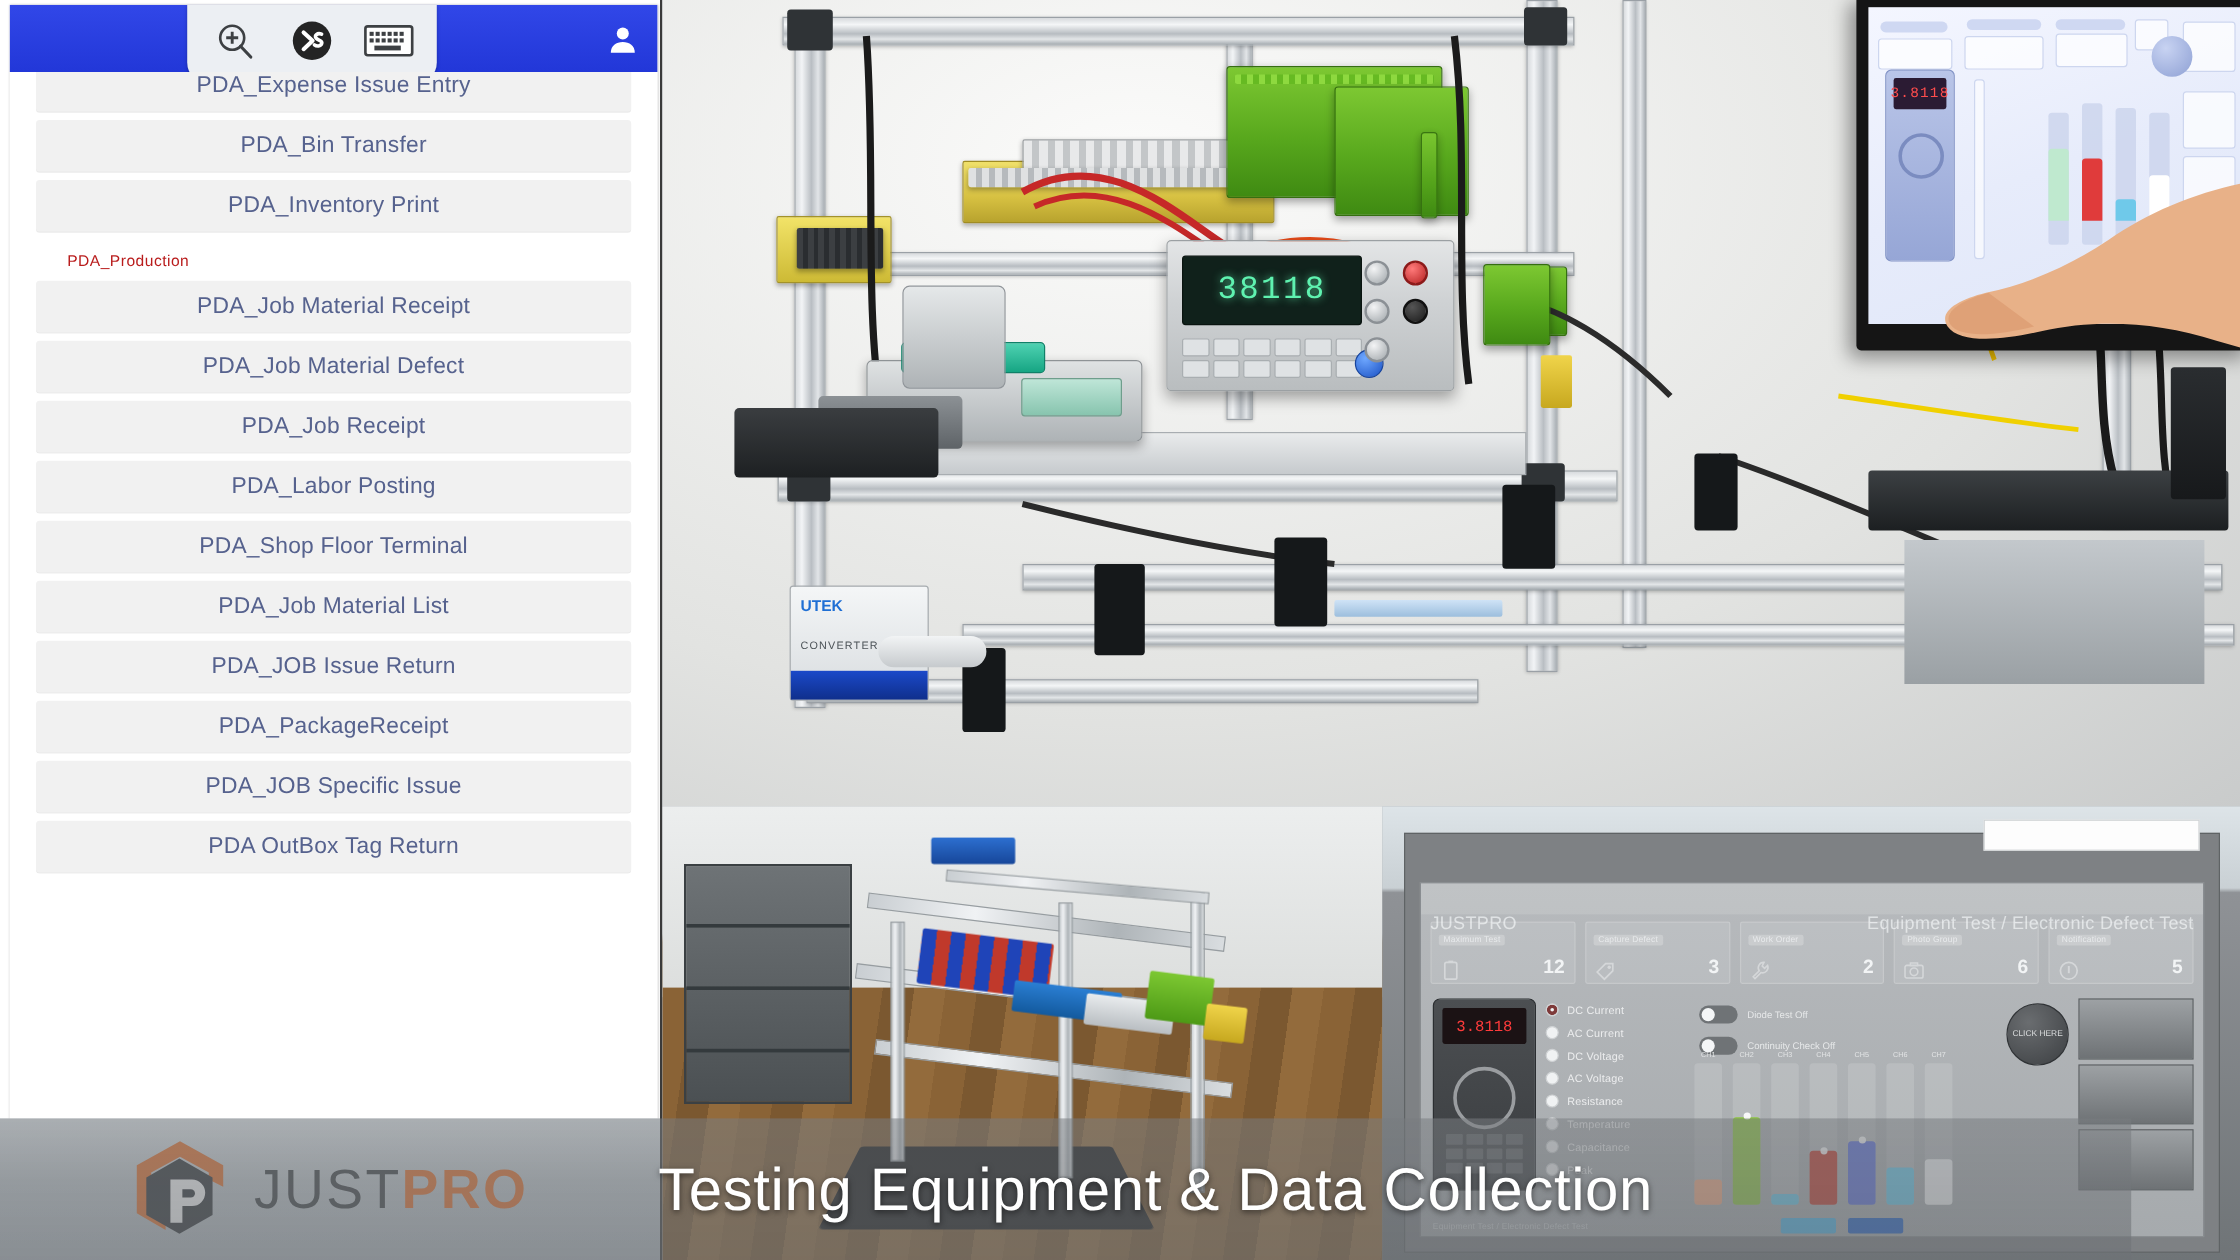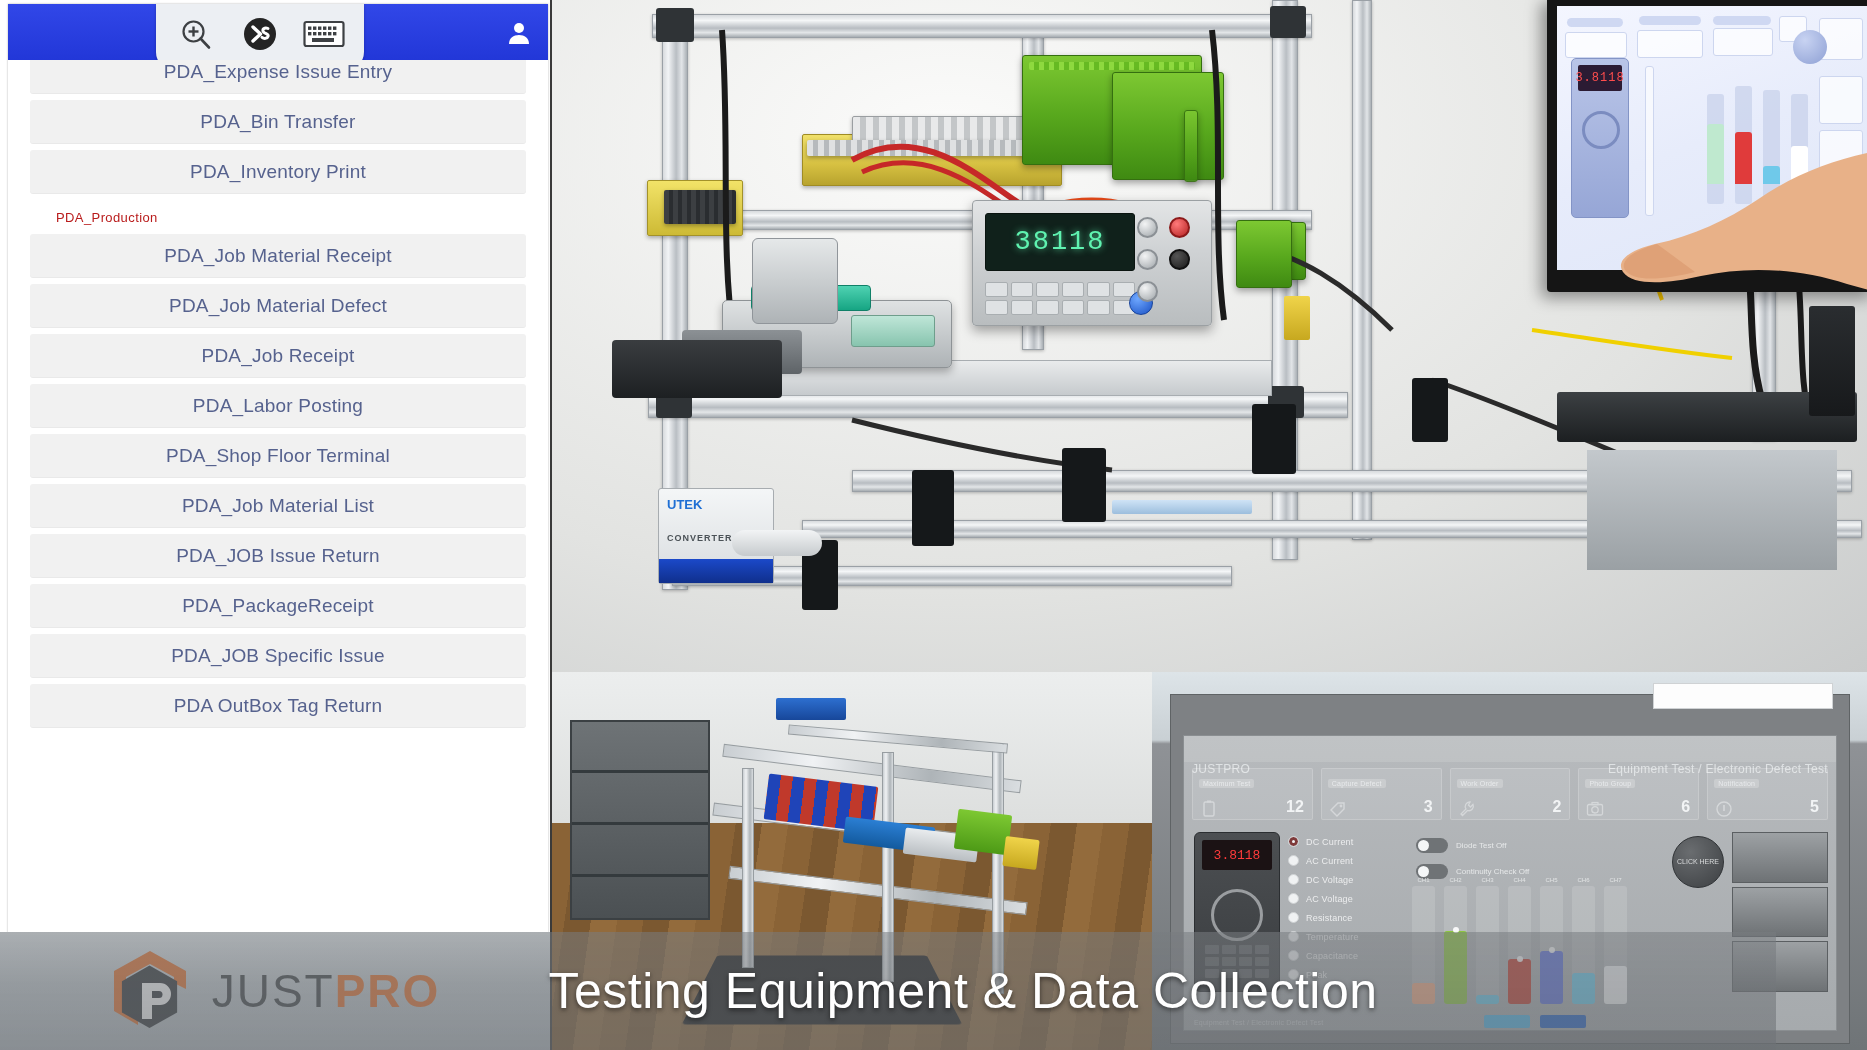--- a/index.html
+++ b/index.html
@@ -220,21 +220,21 @@
   #br-urlbar{ position:absolute; right:16px; top:-12px; width:180px;height:26px;
               background:#fdfdfd; border:1px solid #cfd2d4;}
   #br-app{
     position:absolute; left:12px; top:40px; right:12px; bottom:12px;
     background:linear-gradient(180deg,#b7babd 0%, #a6aaad 100%);
     border:1px solid #8a8e91; overflow:hidden;
   }
   #br-apphdr{ position:absolute;left:0;top:0;width:100%;height:26px;
               background:rgba(255,255,255,.13); display:flex; align-items:center;
               justify-content:space-between; padding:0 8px;}
-  .br-title{ color:#dfe2e4; font-size:12px; letter-spacing:.3px;margin-top:40px;}
+  .br-title{ color:#dfe2e4; font-size:15px; letter-spacing:.3px;margin-top:40px;}
   #br-stats{ position:absolute; left:8px; top:32px; right:8px; height:52px;
              display:grid; grid-template-columns:repeat(5,1fr); gap:8px;}
   .br-stat{ position:relative; background:rgba(255,255,255,.10); border:1px solid rgba(255,255,255,.18);
             border-radius:2px; padding:3px 6px; }
   .br-stat .lbl{ font-size:7px; color:#e8eaec; background:rgba(255,255,255,.22);
                  display:inline-block; padding:1px 4px; border-radius:2px; letter-spacing:.2px;}
   .br-stat .num{ position:absolute; right:8px; bottom:3px; font-size:16px; color:#f2f4f5; font-weight:bold;}
   .br-stat .ic{ position:absolute; left:7px; bottom:1px; width:18px;height:18px; opacity:.55;}
   #br-meter{ position:absolute; left:10px; top:96px; width:86px; height:160px;
              background:linear-gradient(180deg,#4c4f52,#3a3d40); border-radius:6px; border:1px solid #2b2e31;}
@@ -482,21 +482,21 @@
           <div class="jack" style="left:2px;  top:34px;"></div>
           <div class="jack" style="left:2px;  top:66px;"></div>
           <div class="jack" style="left:34px; top:2px;  background:radial-gradient(circle at 35% 30%,#ff7a7a,#b52222); border-color:#8c1a1a;"></div>
           <div class="jack" style="left:34px; top:34px; background:radial-gradient(circle at 35% 30%,#555,#1a1a1a); border-color:#111;"></div>
         </div>
       </div>
 
       <div style="position:absolute; left:106px; top:488px; width:116px; height:96px;
                   background:linear-gradient(180deg,#f4f6f7,#d8dcdf); border:1px solid #a7acb0; border-radius:3px;">
         <div style="position:absolute; left:8px; top:8px; font-size:13px; font-weight:bold; color:#1f6fd4;">UTEK</div>
-        <div style="position:absolute; left:8px; top:44px; font-size:9px; color:#4b5257; letter-spacing:1px;font-weight:bold;">CONVERTER</div>
+        <div style="position:absolute; left:8px; top:44px; font-size:9px; color:#4b5257; letter-spacing:1px;">CONVERTER</div>
         <div style="position:absolute; left:0; bottom:0; width:100%; height:24px;
                     background:linear-gradient(180deg,#1b49c9,#0f2f8c);"></div>
       </div>
 
       <div style="position:absolute; left:250px; top:540px; width:36px;height:70px; background:#15181a; border-radius:3px;"></div>
       <div style="position:absolute; left:360px; top:470px; width:42px;height:76px; background:#15181a; border-radius:3px;"></div>
       <div style="position:absolute; left:510px; top:448px; width:44px;height:74px; background:#15181a; border-radius:3px;"></div>
       <div style="position:absolute; left:700px; top:404px; width:44px;height:70px; background:#15181a; border-radius:3px;"></div>
       <div style="position:absolute; left:860px; top:378px; width:36px;height:64px; background:#15181a; border-radius:3px;"></div>
       <div style="position:absolute; left:560px; top:500px; width:140px;height:14px;

